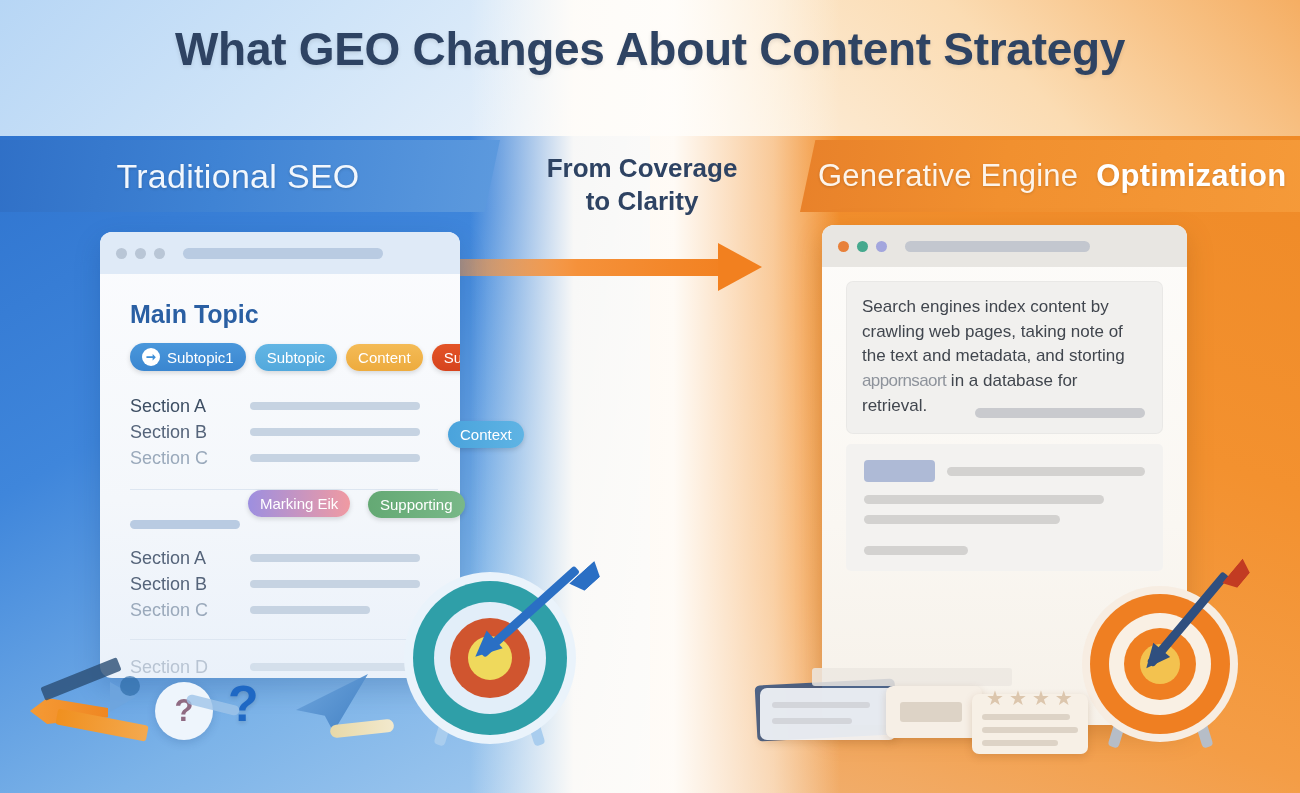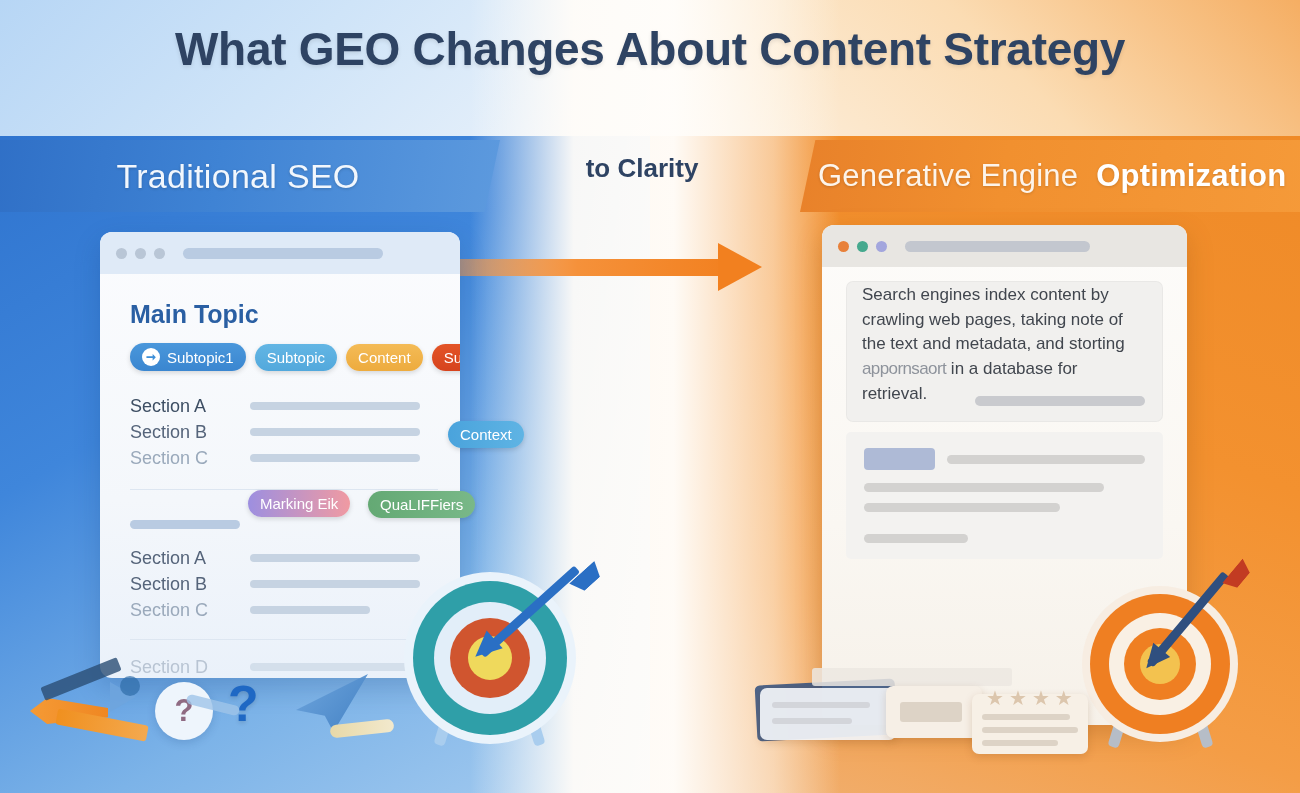--- a/index.html
+++ b/index.html
@@ -96,21 +96,21 @@
     background:linear-gradient(90deg,#64a974,#79b888);}
 
   
   #right-card{left:822px;top:225px;width:365px;height:500px;
     background:linear-gradient(180deg,#fdfcfa 0%,#faf7f2 60%,#f6f1e9 100%);
     box-shadow:0 10px 26px rgba(130,70,15,.26);}
   #right-card .card-bar{background:#e8e6e2;}
   #right-card .bar-line{width:185px;background:#c3c7cf;}
   .rc-body{padding:14px 24px 0 24px;}
   .rc-h{font-size:24px;font-weight:bold;color:#2d2f33;margin:10px 0 14px;}
-  .answer{background:#f1f0ee;border-radius:7px;padding:2px 16px 16px;
+  .answer{background:#f1f0ee;border-radius:7px;padding:14px 16px 16px;
     font-size:17px;line-height:1.45;color:#41464e;position:relative;
     box-shadow:inset 0 0 0 1px rgba(0,0,0,.03);}
   .garble{color:#6d7480;opacity:.75;letter-spacing:-.6px;}
   .ans-bar{position:absolute;right:18px;bottom:16px;width:170px;height:10px;
     border-radius:5px;background:#c9cace;}
   .sup-bar{margin-top:22px;background:linear-gradient(90deg,#6f87bd,#7d94c6);
     border-radius:4px;height:40px;display:flex;align-items:center;gap:12px;
     padding:0 16px;color:#fff;font-size:19px;
     box-shadow:0 3px 8px rgba(40,60,110,.25);width:235px;}
   .ham{width:20px;display:flex;flex-direction:column;gap:4px;}
@@ -160,20 +160,21 @@
     <span>Traditional SEO</span>
   </div>
   <div class="banner-right">
     <span>
       <em style="font-style:normal">Generative Engine</em>
       <em class="b" style="font-style:normal">Optimization</em>
     </span>
   </div>
 
   <div class="center-cap">
+    <div>From Coverage</div>
     <div>to Clarity</div>
   </div>
   <div class="arrow-wrap">
     <div class="arrow-shaft"></div>
     <div class="arrow-head"></div>
   </div>
 
   <div class="card" id="left-card">
     <div class="card-bar">
       <div class="dot" style="background:#b9c6d6"></div>
@@ -252,21 +253,21 @@
     </div>
   </div>
 
   <div class="pill ctx-pill">
     <span>Context</span>
   </div>
   <div class="pill mark-pill">
     <span>Marking Eik</span>
   </div>
   <div class="pill qual-pill">
-    <span>QuaLIFFiers</span>
+    <span>Supporting</span>
   </div>
 
   <div class="card" id="right-card">
     <div class="card-bar">
       <div class="dot" style="background:#e8813a"></div>
       <div class="dot" style="background:#46a98e"></div>
       <div class="dot" style="background:#a3a6dd"></div>
       <div class="bar-line"></div>
     </div>
     <div class="rc-body">

